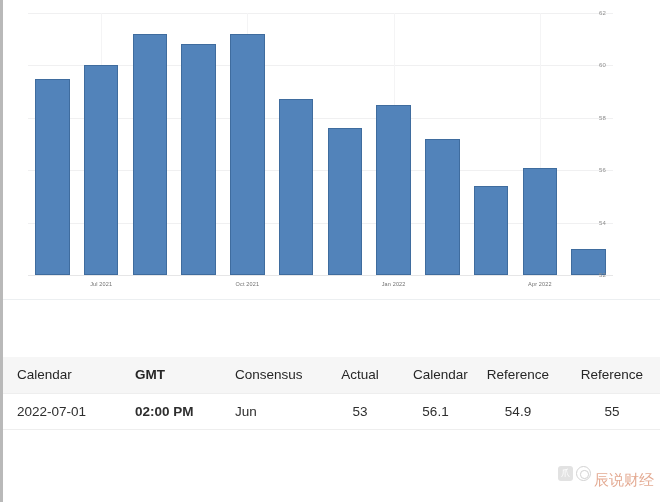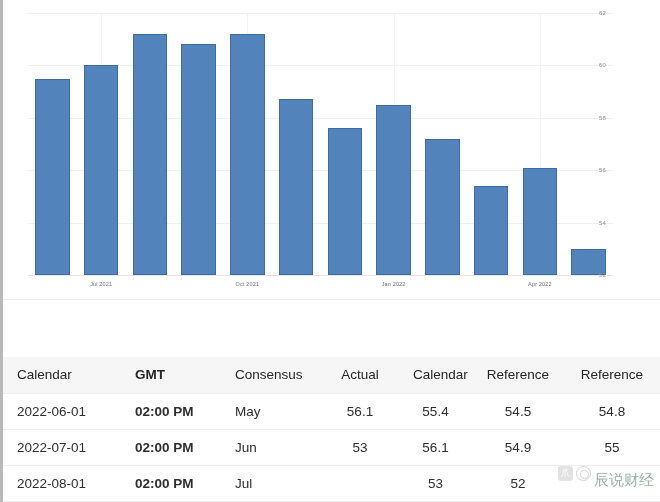--- a/index.html
+++ b/index.html
@@ -146,21 +146,21 @@
     width: 15px; height: 15px;
     border-radius: 3px;
     background: #bfbfbf;
     color: #ffffff;
     font-size: 9px;
     line-height: 15px;
     text-align: center;
   }
   #watermark .wm-text {
     font-size: 15px;
-    color: #14532d;
+    color: #c2410c;
     letter-spacing: 0px;
     font-family: "DejaVu Sans", sans-serif;
     margin-top: 14px;
   }
 </style>
 </head>
 <body>
 
 <div id="left-rail"></div>
 
@@ -219,46 +219,28 @@
           <th class="l c-gmt">GMT</th>
           <th class="l c-ref">Consensus</th>
           <th class="r c-act">Actual</th>
           <th class="r c-pre">Calendar</th>
           <th class="r c-con">Reference</th>
           <th class="r c-tef">Reference</th>
         </tr>
     </thead>
     <tbody id="tbody">
         <tr>
-          <td class="l c-cal">2022-06-01</td>
-          <td class="l c-gmt">02:00 PM</td>
-          <td class="l c-ref">May</td>
-          <td class="r c-act">56.1</td>
-          <td class="r c-pre">55.4</td>
-          <td class="r c-con">54.5</td>
-          <td class="r c-tef">54.8</td>
-        </tr>
-        <tr>
           <td class="l c-cal">2022-07-01</td>
           <td class="l c-gmt">02:00 PM</td>
           <td class="l c-ref">Jun</td>
           <td class="r c-act">53</td>
           <td class="r c-pre">56.1</td>
           <td class="r c-con">54.9</td>
           <td class="r c-tef">55</td>
         </tr>
-        <tr>
-          <td class="l c-cal">2022-08-01</td>
-          <td class="l c-gmt">02:00 PM</td>
-          <td class="l c-ref">Jul</td>
-          <td class="r c-act"></td>
-          <td class="r c-pre">53</td>
-          <td class="r c-con">52</td>
-          <td class="r c-tef"></td>
-        </tr>
       </tbody>
   </table>
 </div>
 
 <div id="watermark">
   <span class="wm-paw">爪</span>
   <span class="wm-icon"></span>
   <span class="wm-text">辰说财经</span>
 </div>
 

